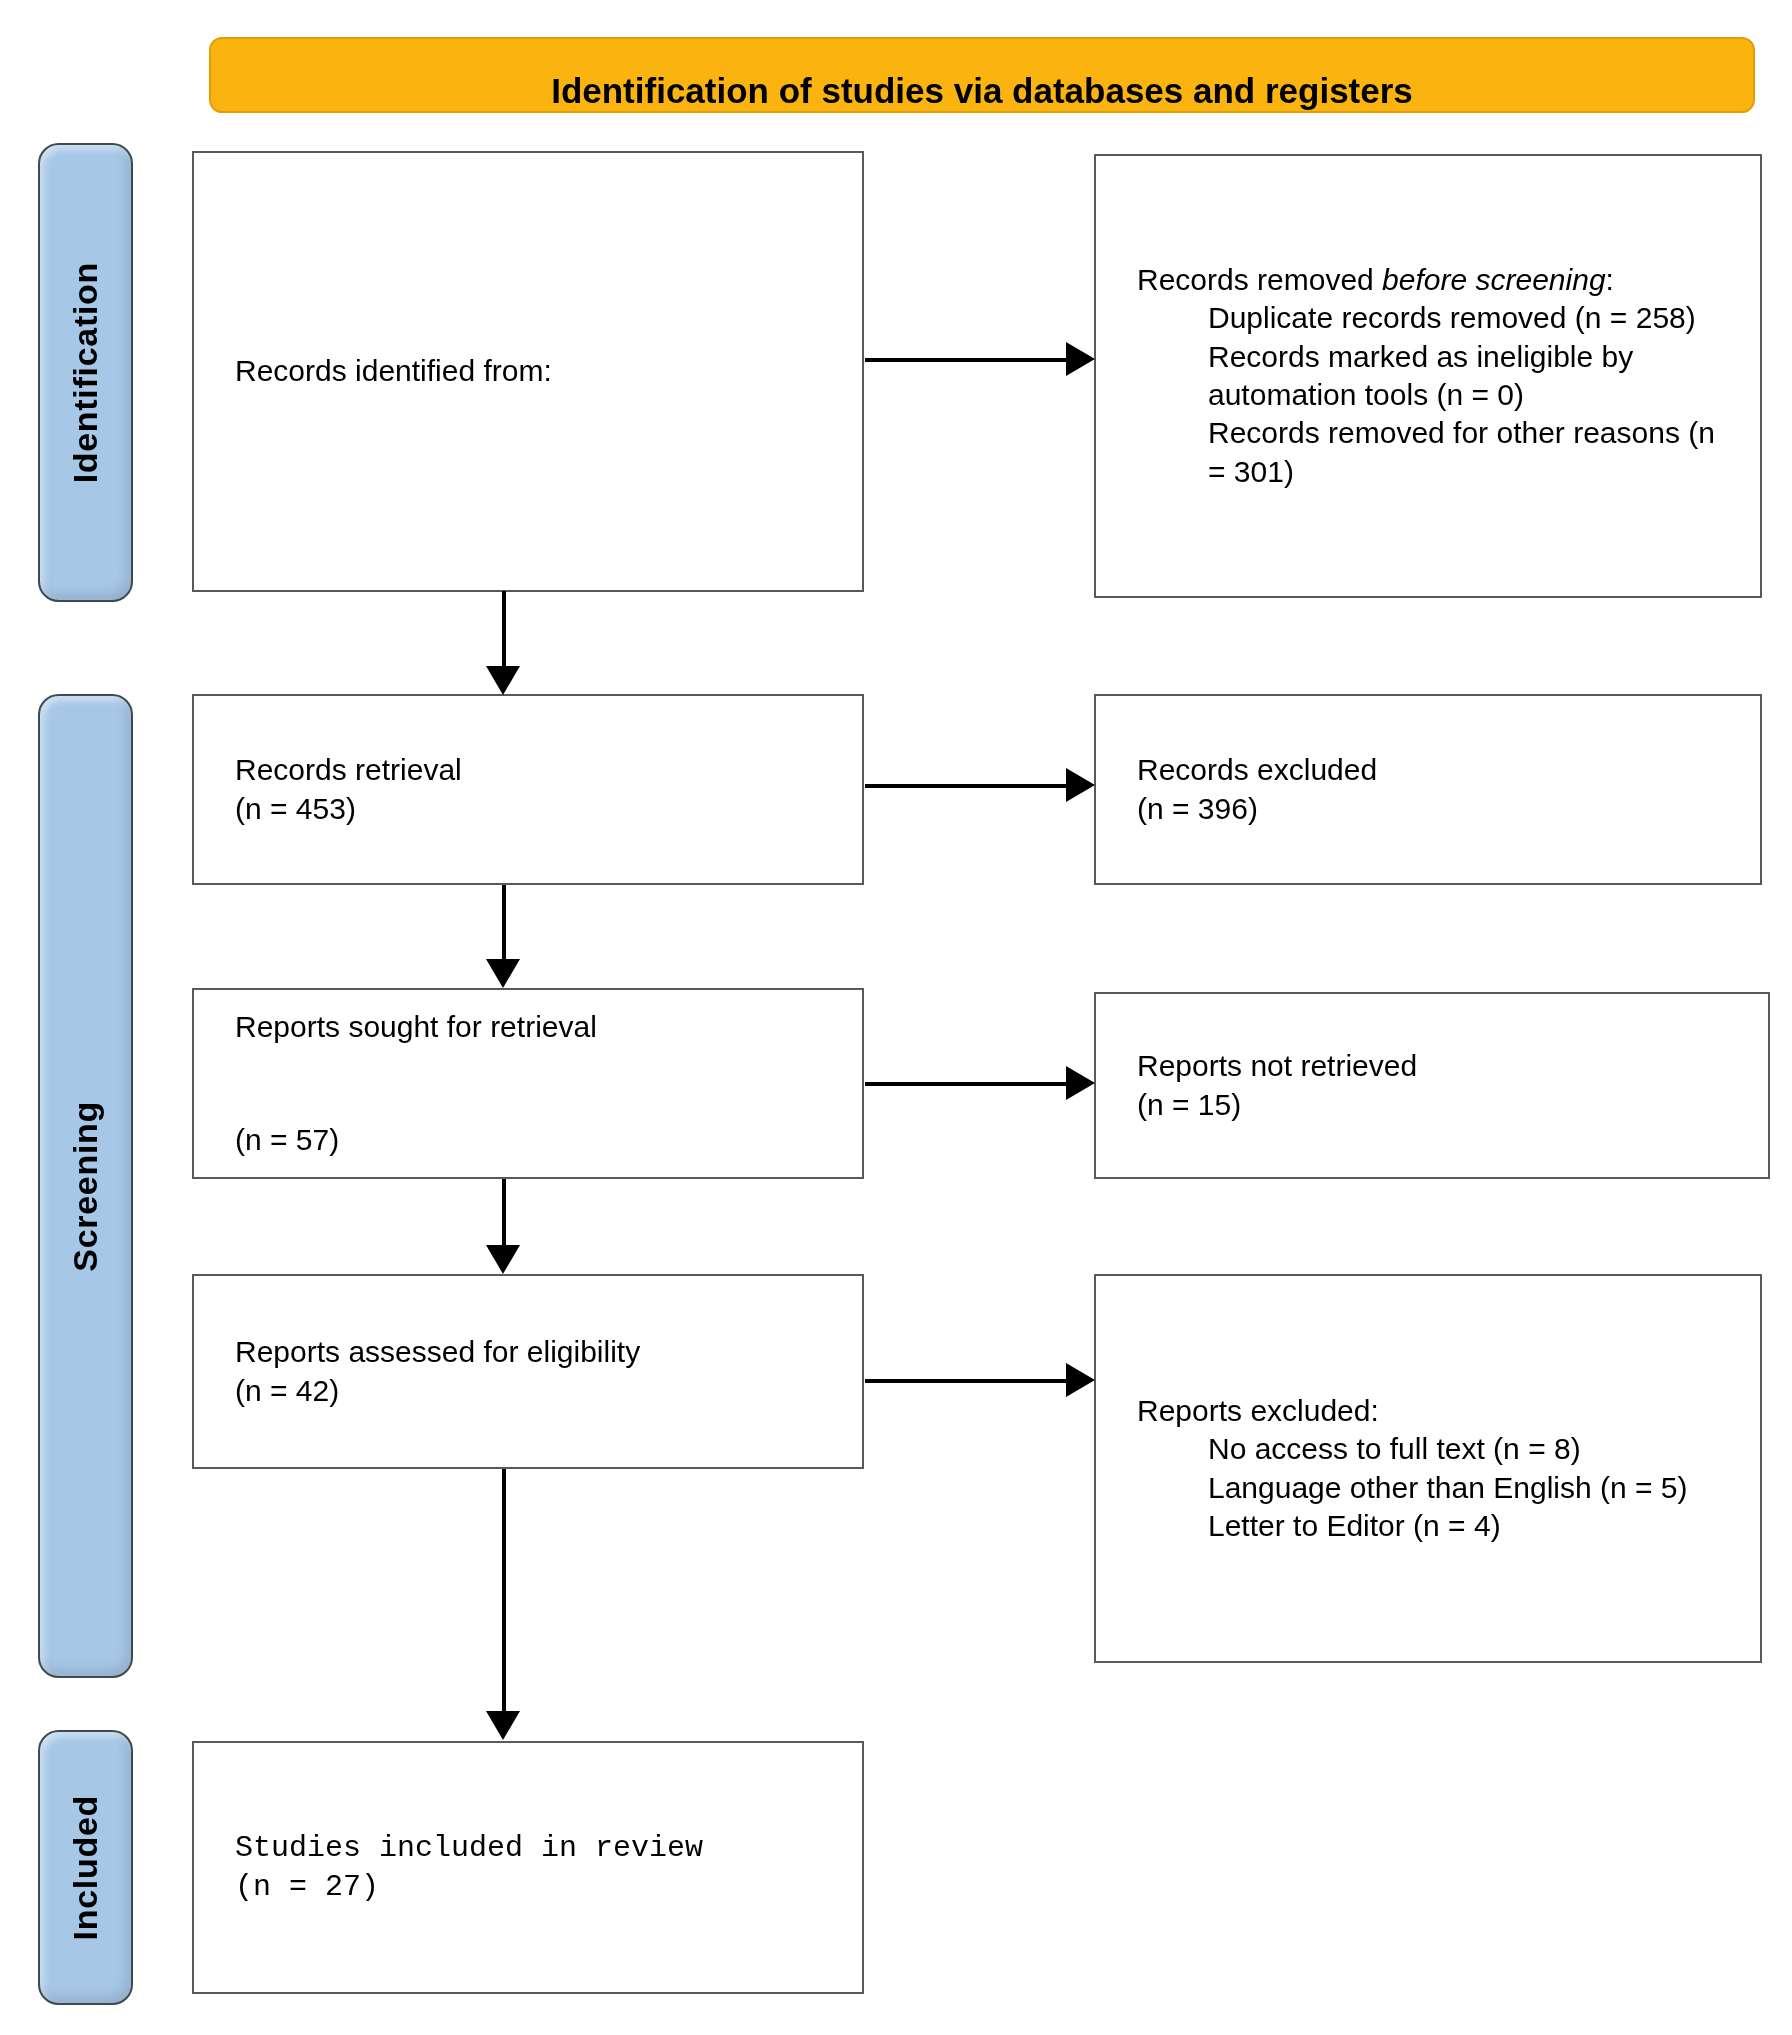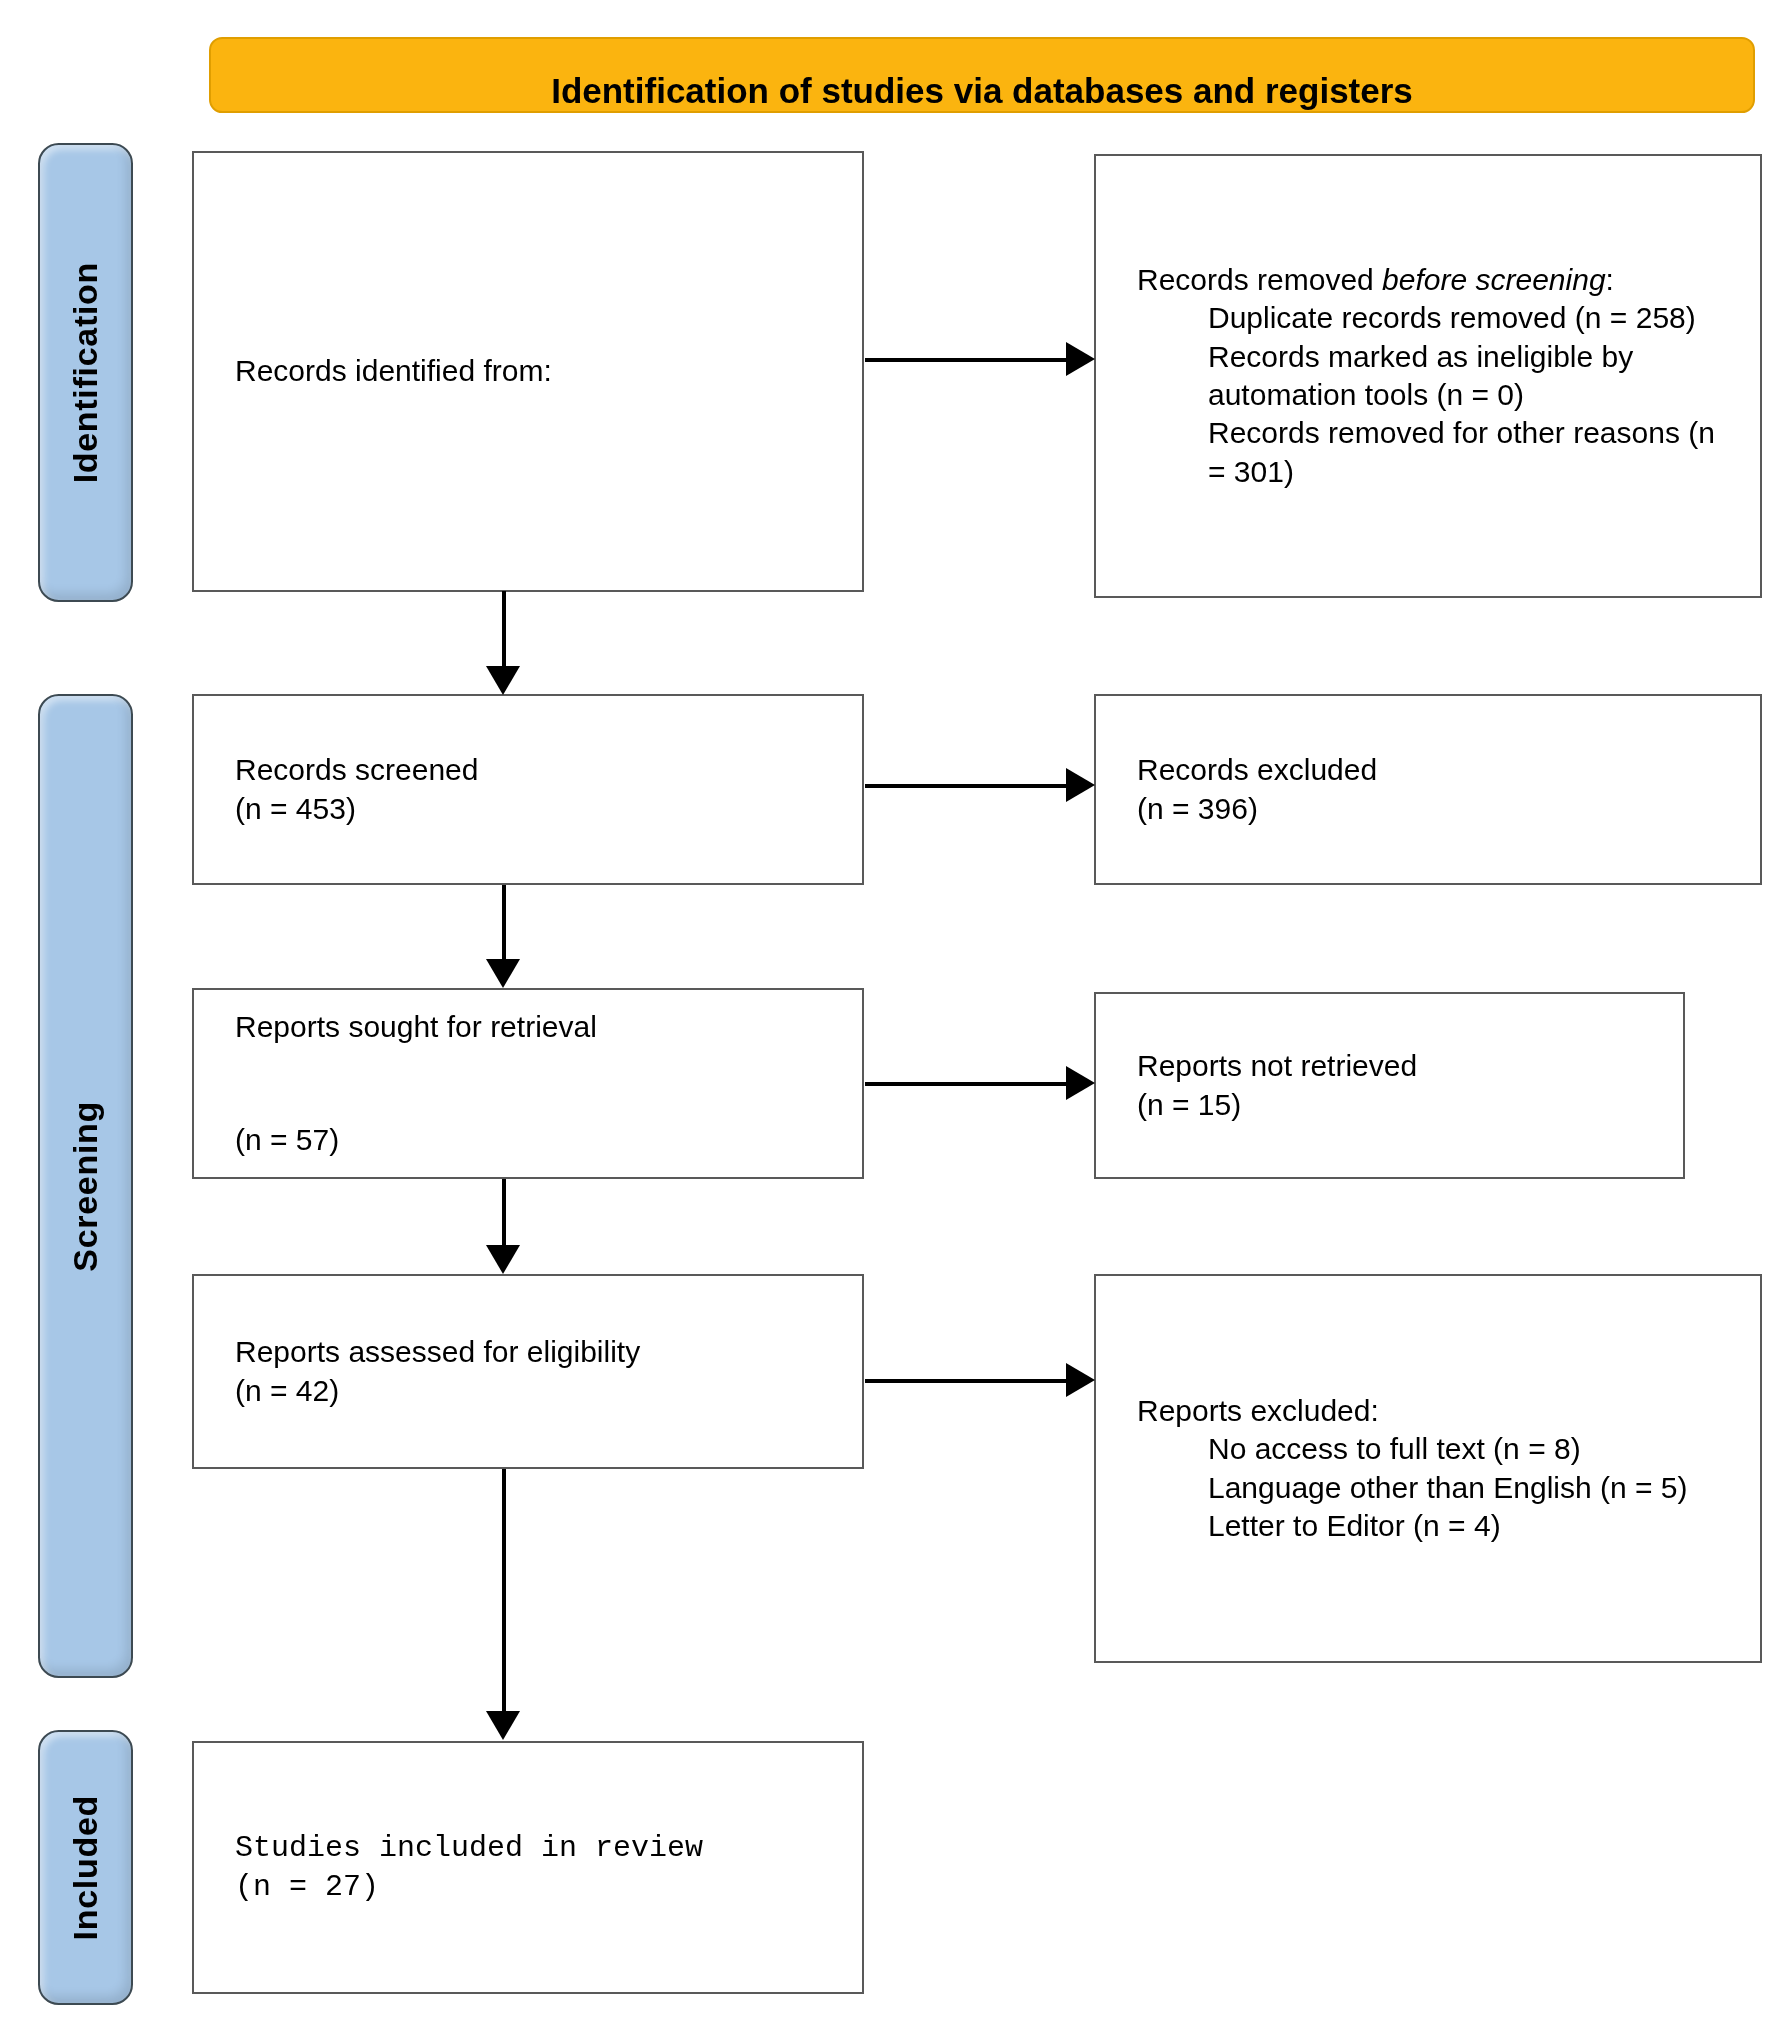--- a/index.html
+++ b/index.html
@@ -58,21 +58,21 @@
   </div>
   <div class="stage" id="stage-included" style="top: 1730px; height: 275px; background: rgb(167, 199, 231); border: 2.9px solid rgb(61, 74, 82);">
     <span class="vtext">Included</span>
   </div>
 
   <div class="box" style="left: 192px; top: 151px; width: 672px; height: 441px; border: 2.9px solid rgb(89, 89, 89);">
     <div>Records identified from:</div>
   </div>
 
   <div class="box" style="left: 192px; top: 694px; width: 672px; height: 191px; border: 2.9px solid rgb(89, 89, 89);">
-    <div>Records screened</div>
+    <div>Records retrieval</div>
     <div>(n = 453)</div>
   </div>
 
   <div class="box" style="left: 192px; top: 988px; width: 672px; height: 191px; border: 2.9px solid rgb(89, 89, 89); justify-content: space-between;">
     <div>Reports sought for retrieval</div>
     <div>(n = 57)</div>
   </div>
 
   <div class="box" style="left: 192px; top: 1274px; width: 672px; height: 195px; border: 2.9px solid rgb(89, 89, 89);">
     <div>Reports assessed for eligibility</div>
@@ -93,21 +93,21 @@
         <div>Records marked as ineligible by automation tools (n = 0)</div>
         <div>Records removed for other reasons (n = 301)</div>
       </div>
   </div>
 
   <div class="box" style="left: 1094px; top: 694px; width: 668px; height: 191px; border: 2.9px solid rgb(89, 89, 89);">
     <div>Records excluded</div>
     <div>(n = 396)</div>
   </div>
 
-  <div class="box" style="left: 1094px; top: 992px; width: 591px; height: 187px; border: 2.9px solid rgb(89, 89, 89);">
+  <div class="box" style="left: 1094px; top: 992px; width: 676px; height: 187px; border: 2.9px solid rgb(89, 89, 89);">
     <div>Reports not retrieved</div>
     <div>(n = 15)</div>
   </div>
 
   <div class="box" style="left: 1094px; top: 1274px; width: 668px; height: 389px; border: 2.9px solid rgb(89, 89, 89);">
     <div>Reports excluded:</div>
     <div class="indent">
         <div>No access to full text (n = 8)</div>
         <div>Language other than English (n = 5)</div>
         <div>Letter to Editor (n = 4)</div>

